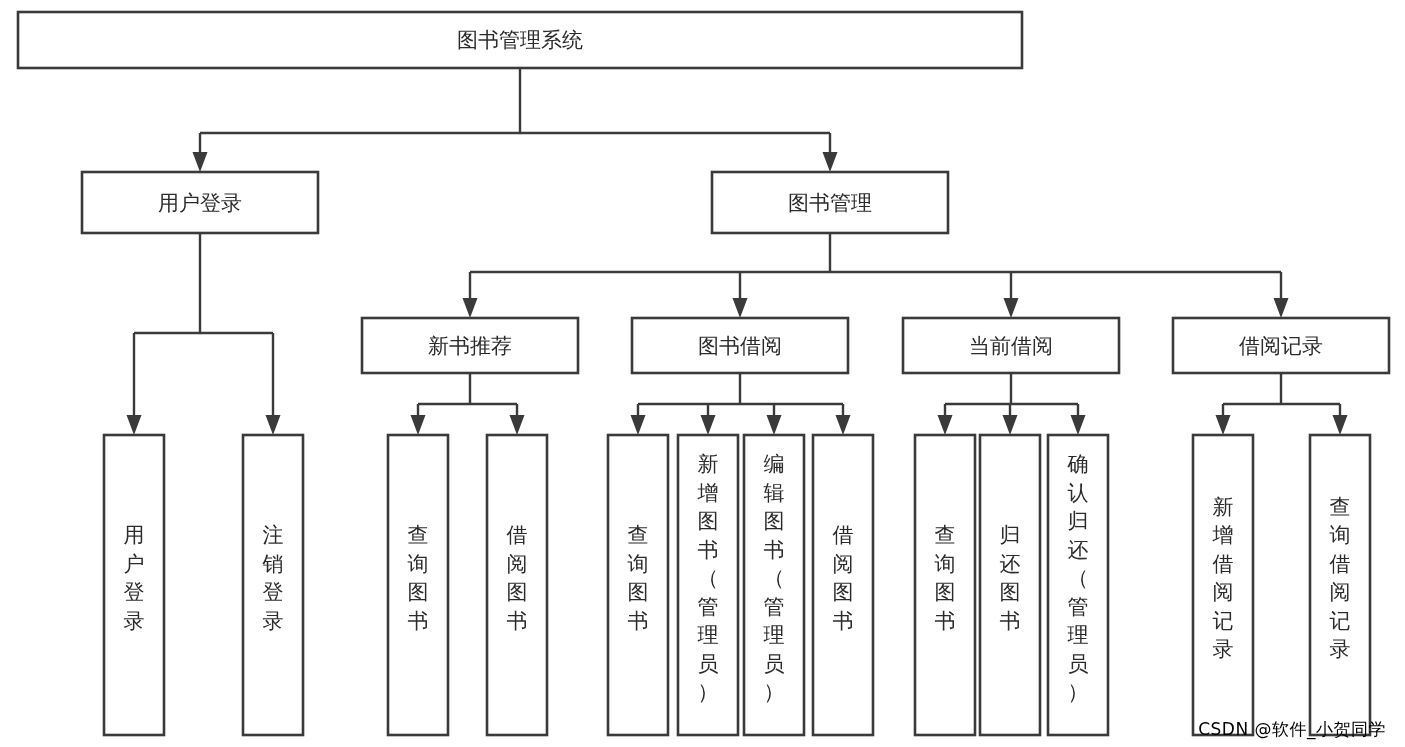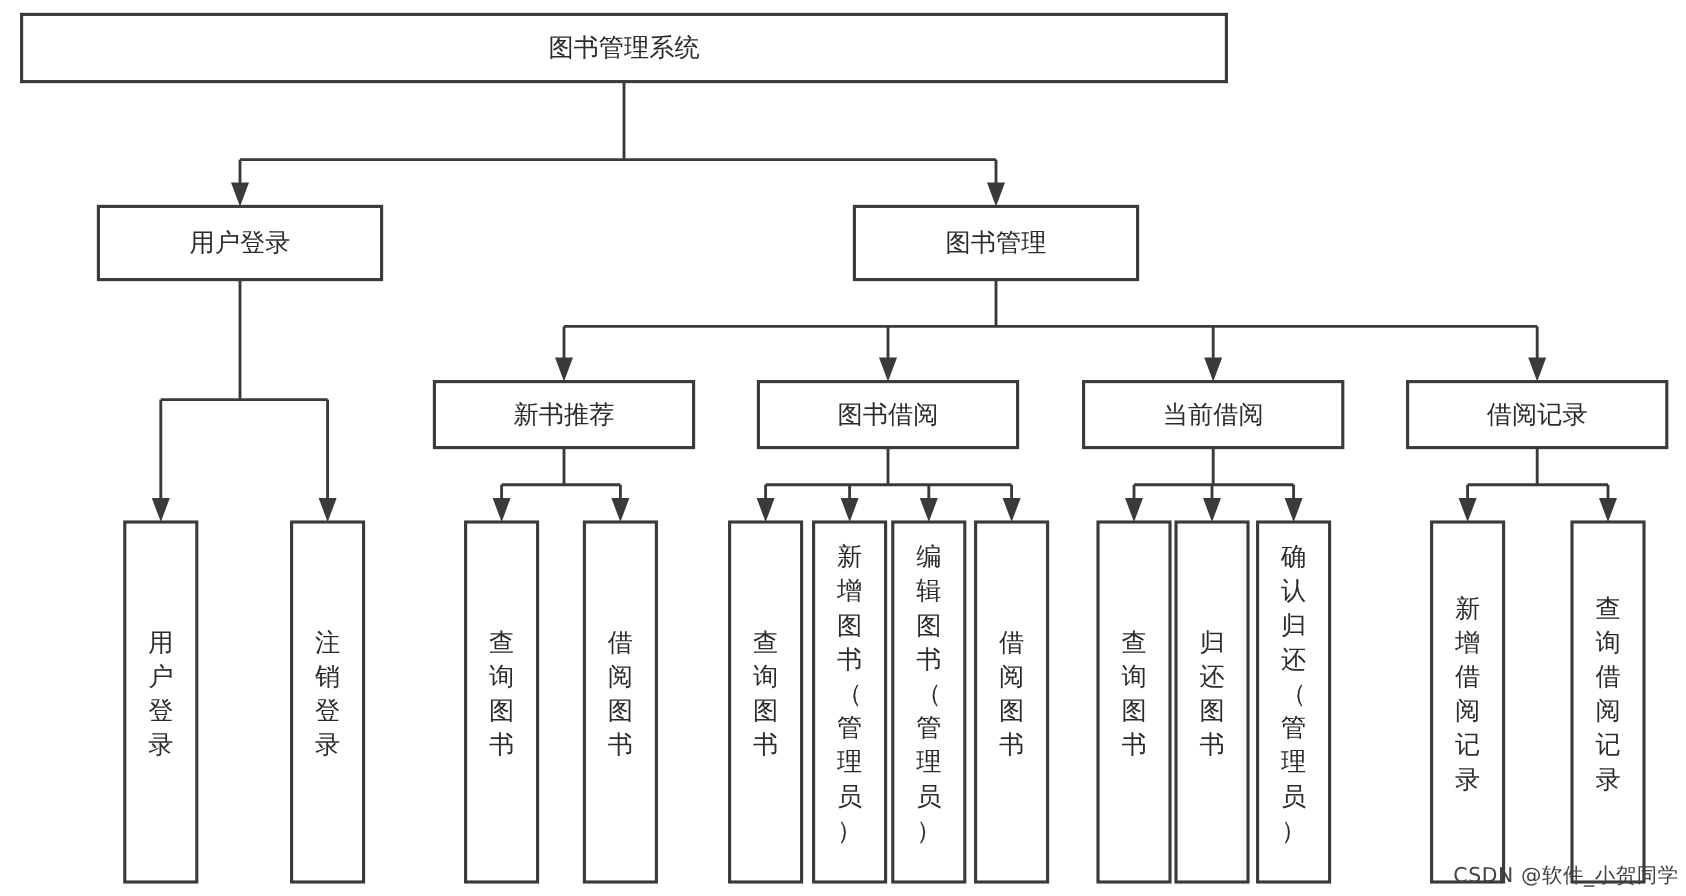--- a/index.html
+++ b/index.html
@@ -51,25 +51,25 @@
     dominant-baseline: middle;
   }
   .node-label-vertical {
     fill: #2b2b2b;
     font-family: "DejaVu Sans", "Liberation Sans", sans-serif;
     font-size: 21px;
     text-anchor: middle;
   }
   .watermark {
     position: absolute;
-    right: 6px;
+    right: 19px;
     bottom: 6px;
     font-family: "DejaVu Sans", "Liberation Sans", sans-serif;
     font-size: 17px;
-    color: #404040;
+    color: #000000;
     letter-spacing: 0.5px;
     white-space: nowrap;
     user-select: none;
   }
 </style>
 </head>
 <body>
 
 <div id="diagram-root">
   <svg id="tree-svg" viewBox="0 0 1405 747" xmlns="http://www.w3.org/2000/svg">

